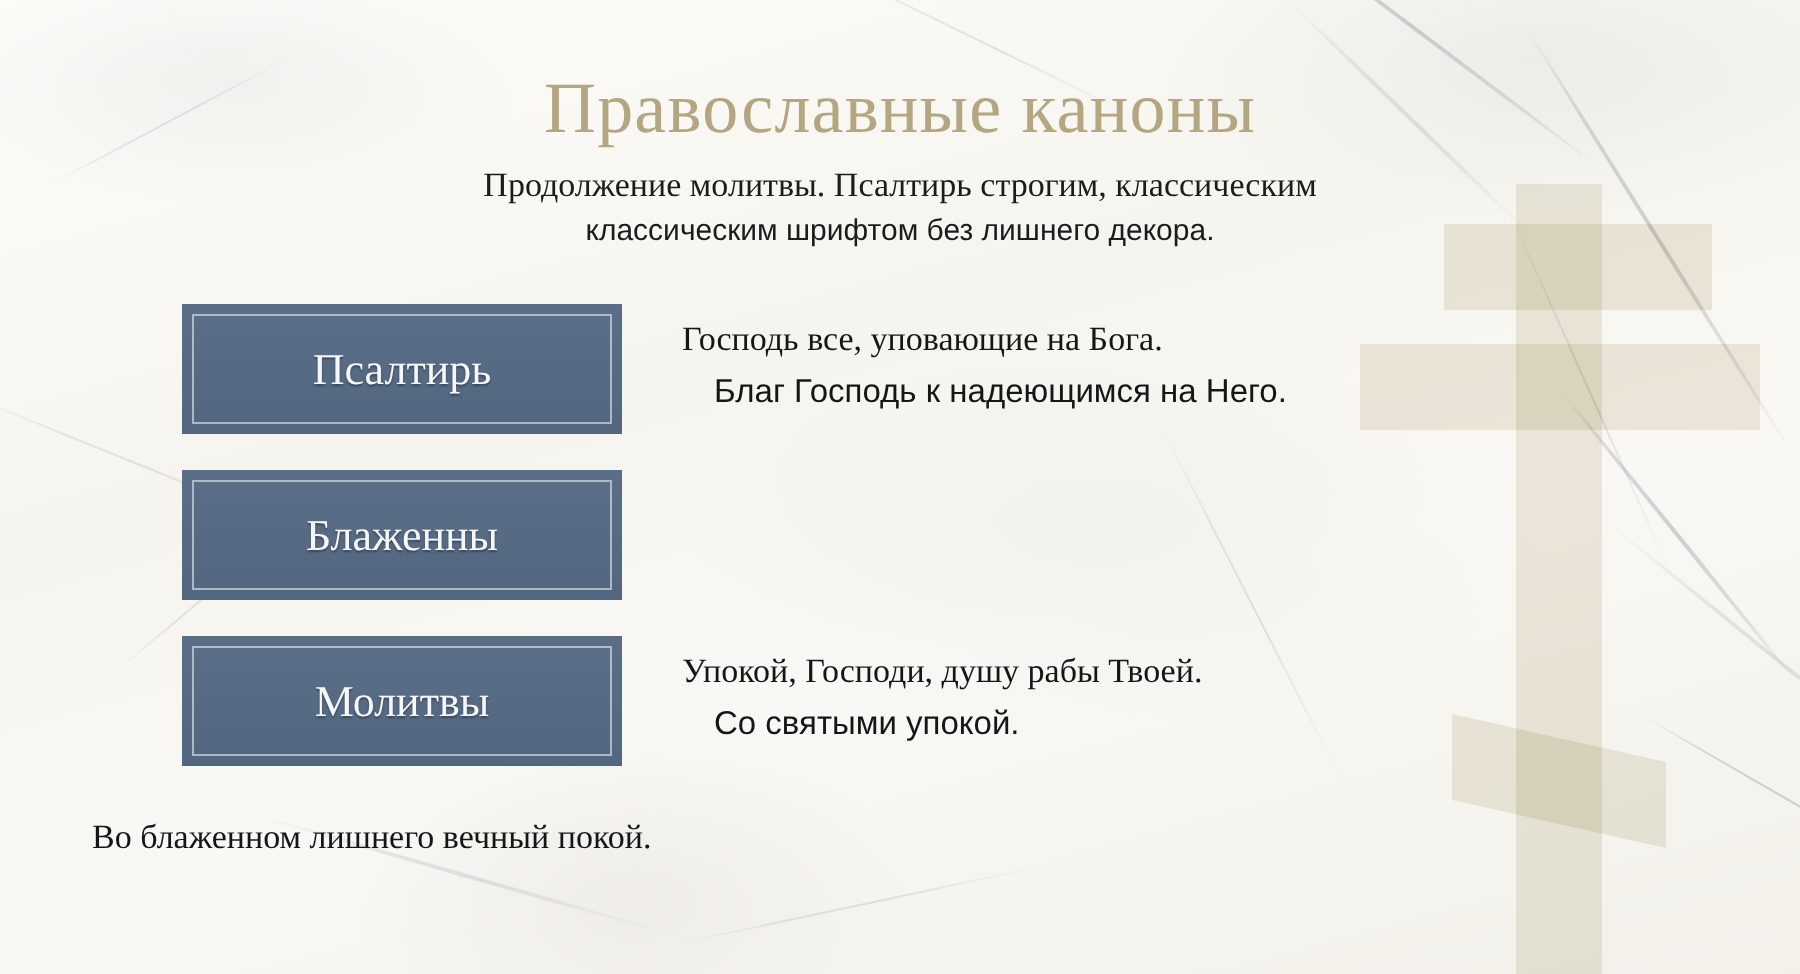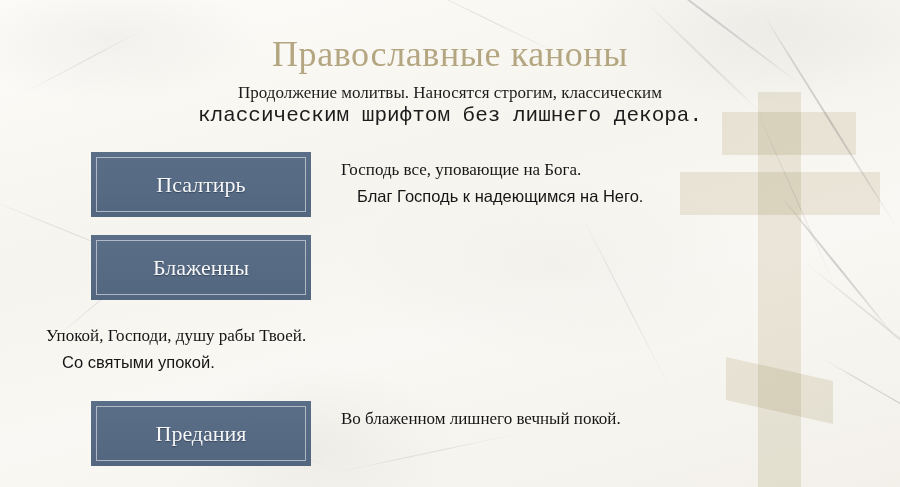--- a/index.html
+++ b/index.html
@@ -80,22 +80,22 @@
     white-space: nowrap;
   }
   .slide-subtitle {
     margin-top: 6px;
     font-family: "Liberation Serif", "DejaVu Serif", serif;
     font-size: 17px;
     line-height: 23px;
     color: #1c1c1c;
   }
   .slide-subtitle .sub-line-2 {
-    font-family: Liberation Mono, monospace;
-    font-size: 21px;
+    font-family: Liberation Sans, sans-serif;
+    font-size: 15px;
   }
 
   
   .rows {
     position: absolute;
     left: 0;
     top: 152px;
     width: 900px;
     padding-left: 16px;
   }
@@ -186,21 +186,21 @@
 
       <rect x="680" y="172" width="200" height="43"></rect>
 
       <polygon points="726,357 833,381 833,424 726,400"></polygon>
     </g>
   </svg>
 
   <div class="header">
     <div class="slide-title">Православные каноны</div>
     <div class="slide-subtitle">
-      <div class="sub-line-1">Продолжение молитвы. Наносятся строгим, классическим</div>
+      <div class="sub-line-1">Продолжение молитвы. Псалтирь строгим, классическим</div>
       <div class="sub-line-2">классическим шрифтом без лишнего декора.</div>
     </div>
   </div>
 
   <div class="rows">
 
     <div class="row">
       <div class="label-box">
         <span class="label-text">Псалтирь</span>
       </div>
@@ -212,29 +212,29 @@
 
     <div class="row">
       <div class="label-box">
         <span class="label-text">Блаженны</span>
       </div>
       <div class="row-text">
       </div>
     </div>
 
     <div class="row">
+      <div class="label-box">
+        <span class="label-text">Молитвы</span>
+      </div>
       <div class="row-text">
         <div class="line serif">Упокой, Господи, душу рабы Твоей.</div>
         <div class="line sans">Со святыми упокой.</div>
       </div>
     </div>
 
     <div class="row">
-      <div class="label-box">
-        <span class="label-text">Предания</span>
-      </div>
       <div class="row-text">
         <div class="line serif">Во блаженном лишнего вечный покой.</div>
       </div>
     </div>
 
   </div>
 </div>
 
 </body></html>

